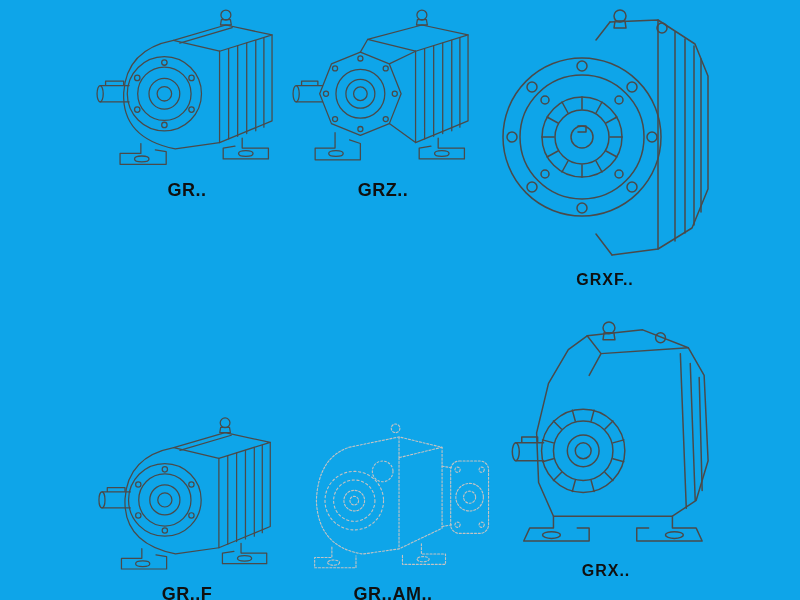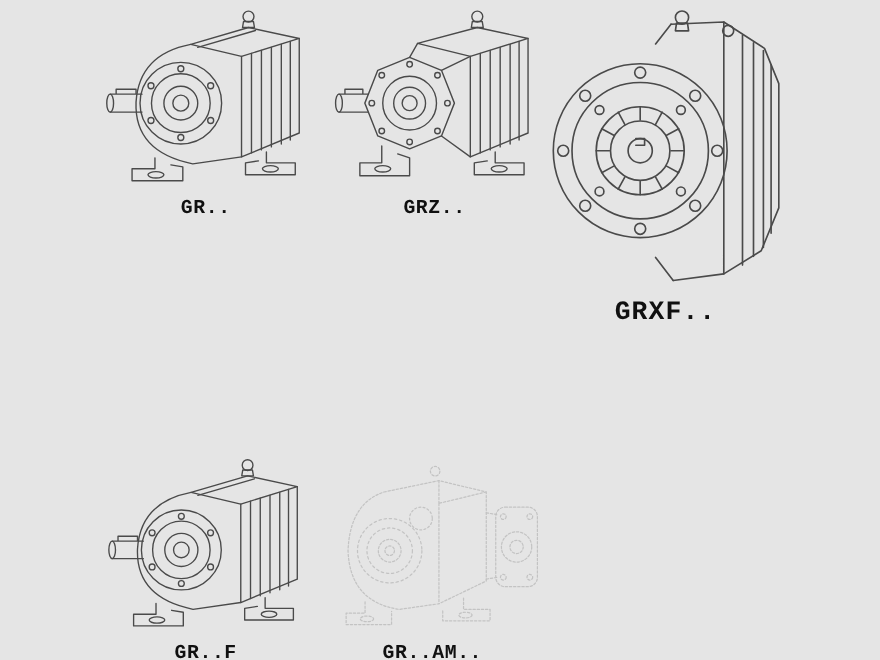--- a/index.html
+++ b/index.html
@@ -1,22 +1,22 @@
 <!DOCTYPE html>
 <html><head>
 <meta charset="utf-8">
 <style>
   html,body{margin:0;padding:0;background:#ffffff;}
-  .page{position:relative;width:800px;height:600px;background:#e5e5e5;overflow:hidden;
-        font-family:Liberation Mono, monospace;}
+  .page{position:relative;width:800px;height:600px;background:#0ea5e9;overflow:hidden;
+        font-family:Liberation Sans, sans-serif;}
   figure.cell{position:absolute;margin:0;display:flex;flex-direction:column;align-items:center;}
   svg.drawing{display:block;width:100%;height:auto;color:#4a4a4a;}
   svg.drawing.faded{color:#c3c3c3;stroke-dasharray:2.4 2;}
   .caption{font-weight:700;font-size:18px;color:#101010;letter-spacing:.5px;margin-top:2px;white-space:nowrap;}
-  .caption-lg{font-size:24px;letter-spacing:1px;}
+  .caption-lg{font-size:16px;letter-spacing:1px;}
   .defs-holder{position:absolute;width:0;height:0;overflow:hidden;}
 </style>
 </head>
 <body>
 
 <div class="defs-holder" aria-hidden="true">
 <svg xmlns="http://www.w3.org/2000/svg" width="0" height="0">
 <defs>
 
 <symbol id="s-gr" viewBox="0 0 210 190">
@@ -208,21 +208,21 @@
 
 <div class="page">
 
   <figure class="cell" style="left:92px;top:6px;width:190px">
     <svg class="drawing" viewBox="0 0 210 190">
         <use href="#s-gr"></use>
       </svg>
     <figcaption class="caption">GR..</figcaption>
   </figure>
 
-  <figure class="cell" style="left:300px;top:6px;width:190px">
+  <figure class="cell" style="left:288px;top:6px;width:190px">
     <svg class="drawing" viewBox="0 0 210 190">
         <use href="#s-grz"></use>
       </svg>
     <figcaption class="caption">GRZ..</figcaption>
   </figure>
 
   <figure class="cell" style="left:490px;top:4px;width:230px">
     <svg class="drawing" viewBox="0 0 230 265">
         <use href="#s-grxf"></use>
       </svg>
@@ -238,14 +238,20 @@
     <figcaption class="caption">GR..F</figcaption>
   </figure>
 
   <figure class="cell" style="left:294px;top:418px;width:198px">
     <svg class="drawing faded" viewBox="0 0 230 190">
         <use href="#s-am"></use>
       </svg>
     <figcaption class="caption">GR..AM..</figcaption>
   </figure>
 
+  <figure class="cell" style="left:492px;top:312px;width:228px">
+    <svg class="drawing" viewBox="0 0 230 250">
+        <use href="#s-grx"></use>
+      </svg>
+    <figcaption class="caption caption-lg">GRX..</figcaption>
+  </figure>
 
 </div>
 
 </body></html>

